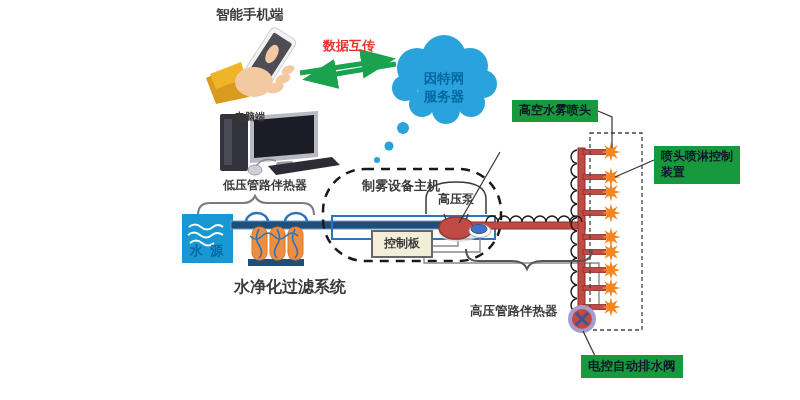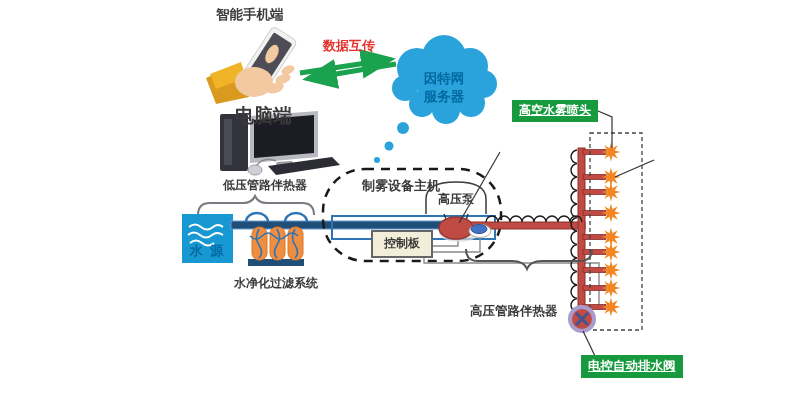--- a/index.html
+++ b/index.html
@@ -4,21 +4,21 @@
 <style>
   html,body{margin:0;padding:0;}
   #stage{position:relative;width:800px;height:400px;background:#ffffff;overflow:hidden;
          font-family:"Liberation Sans",sans-serif;margin-left:34px;}
   #diagram-svg{position:absolute;left:0;top:0;}
   .lbl{position:absolute;font-weight:bold;color:#3a3a3a;font-size:12px;line-height:1.32;
        white-space:pre-line;}
   .lbl-lg{font-size:13.5px;}
   .lbl-red{color:var(--accent-red-text,#e5312b);}
   .lbl-white{color:#0369a1;}
-  .green{background:var(--callout-green,#179a3d);color:#ffffff;padding:3px 7px;font-size:12px;text-decoration:underline;}
+  .green{background:var(--callout-green,#179a3d);color:#0f172a;padding:3px 7px;font-size:12px;}
   .center{text-align:center;}
   .flexc{display:flex;align-items:center;justify-content:center;border-radius:7px;}
 </style>
 </head>
 <body>
 
 <div id="stage">
   <svg id="diagram-svg" width="800" height="400" viewBox="0 0 800 400">
     <defs>
       <marker id="ah" markerWidth="7" markerHeight="7" refX="5" refY="3" orient="auto">
@@ -167,27 +167,29 @@
 
     <g stroke="#333" stroke-width="1.2" fill="none">
       <polyline points="564,111 578,117 578,148"></polyline>
       <line x1="620" y1="160" x2="581" y2="177"></line>
       <line x1="466" y1="152" x2="425" y2="223"></line>
       <line x1="549" y1="331" x2="561" y2="356"></line>
     </g>
   </svg>
 
   <div class="lbl lbl-lg" style="left:182px;top:6px;">智能手机端</div>
-  <div class="lbl" style="left:201px;top:103px;font-size:19px;">电脑端</div>
+  <div class="lbl" style="left:201px;top:110px;font-size:10px;">电脑端</div>
   <div class="lbl lbl-red" style="left:289px;top:37px;font-size:13px;">数据互传</div>
   <div class="lbl lbl-white center" style="left:370px;top:70px;width:80px;font-size:13.5px;">因特网
 服务器</div>
   <div class="lbl" style="left:189px;top:178px;">低压管路伴热器</div>
   <div class="lbl lbl-white center" style="left:148px;top:242px;width:51px;font-size:13px;letter-spacing:2px;text-align:center;">水 源</div>
-  <div class="lbl" style="left:200px;top:276px;font-size:12px;">水净化过滤系统</div>
+  <div class="lbl" style="left:200px;top:276px;font-size:16px;">水净化过滤系统</div>
   <div class="lbl" style="left:328px;top:177px;font-size:13px;">制雾设备主机</div>
   <div class="lbl" style="left:404px;top:192px;">高压泵</div>
   <div class="lbl flexc" style="left:338px;top:231px;width:60px;height:26px;">控制板</div>
   <div class="lbl" style="left:436px;top:303px;font-size:12.5px;text-align:right;">高压管路伴热器</div>
 
   <div class="lbl green" style="left:478px;top:100px;">高空水雾喷头</div>
+  <div class="lbl green" style="left:620px;top:146px;">喷头喷淋控制
+装置</div>
   <div class="lbl green" style="left:547px;top:355px;font-size:12.5px;">电控自动排水阀</div>
 </div>
 
 </body></html>

